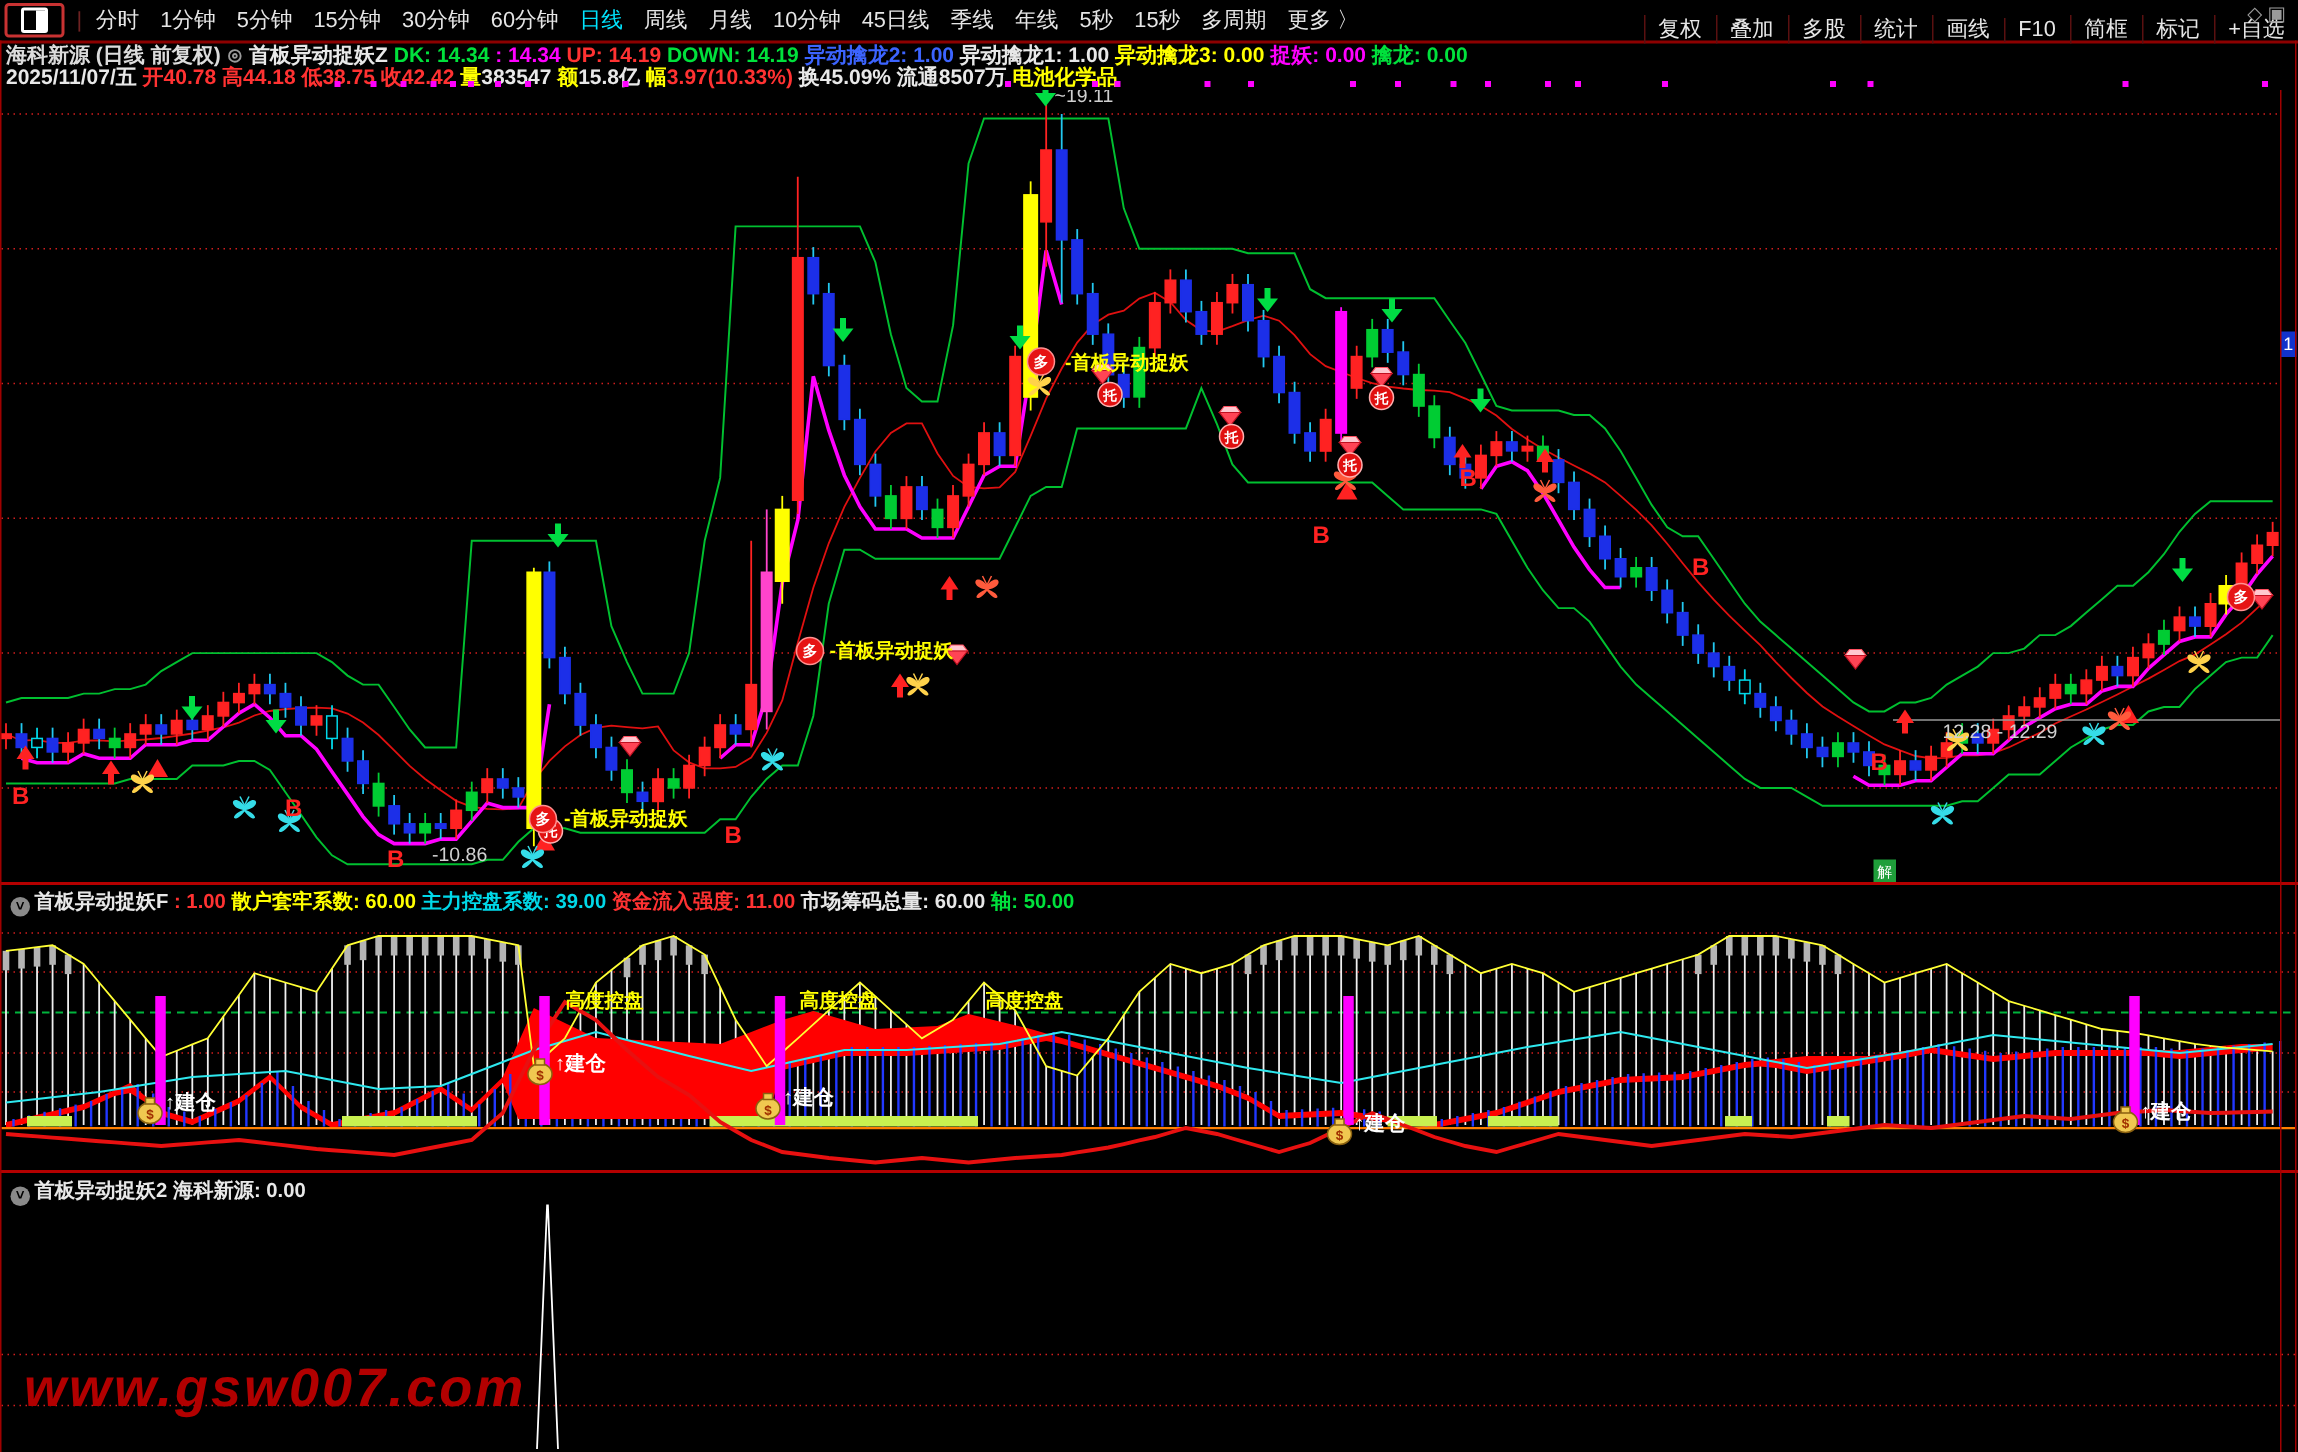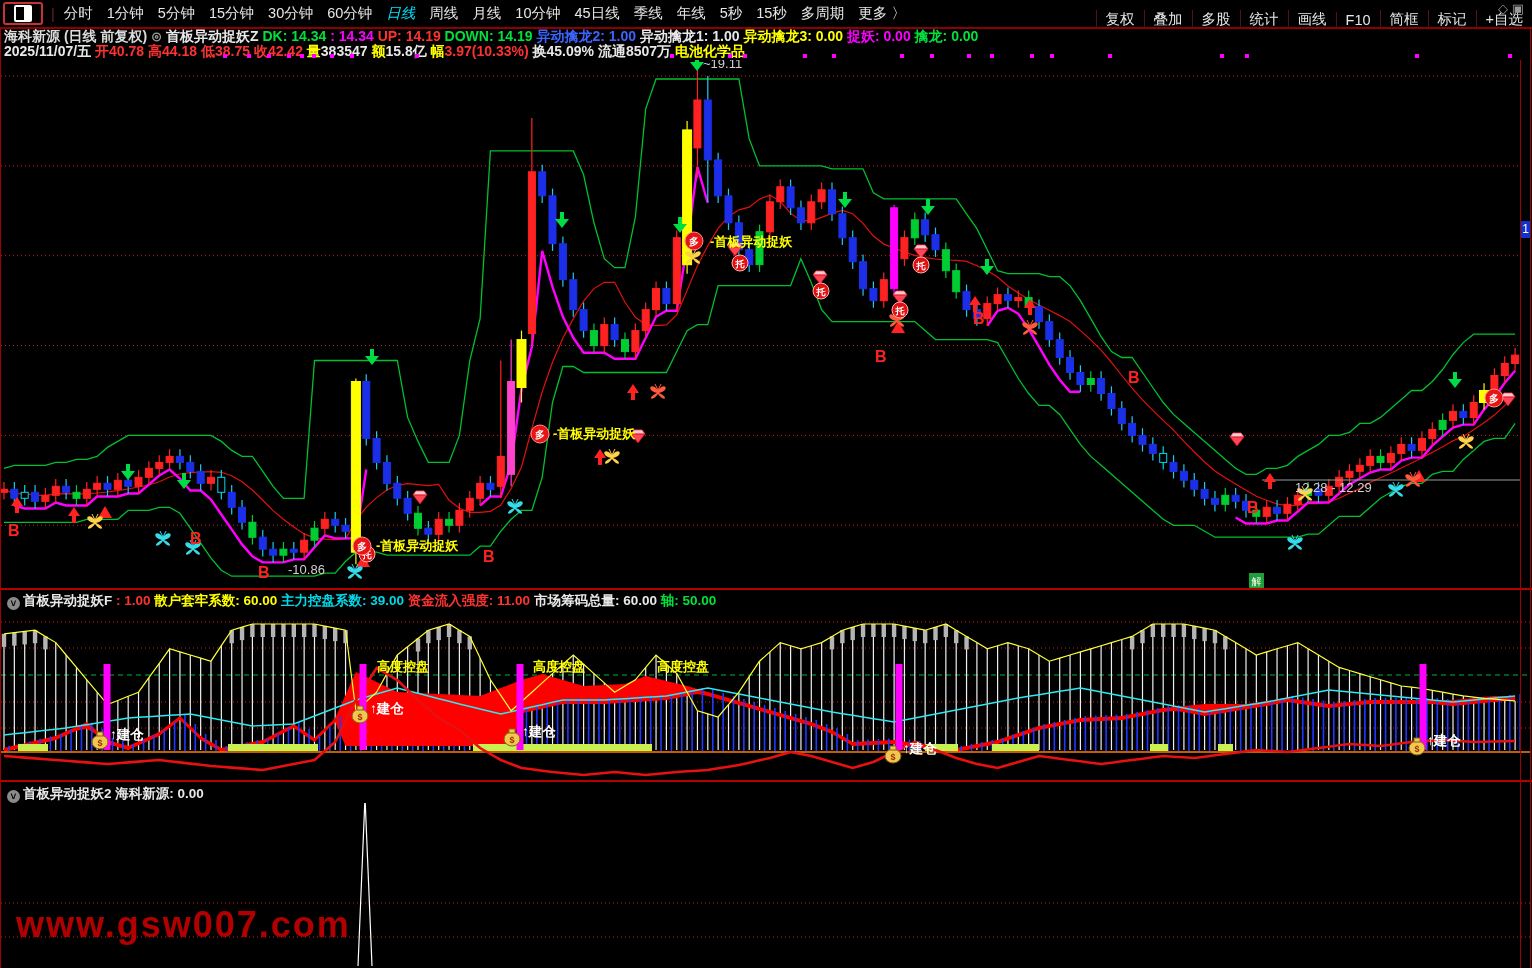--- a/index.html
+++ b/index.html
@@ -8,32 +8,32 @@
   
   .menubar{position:absolute;left:0;top:0;width:1532px;height:27px;background:#000;
            border-bottom:2px solid #8c0000;display:flex;align-items:center;font-size:14.5px;color:#e6e6e6;}
   .menu-left{display:flex;align-items:center;gap:0;}
   .tdx-icon{width:36px;height:19px;border:2px solid #c83232;border-radius:3px;margin:0 6px 0 3px;
             display:flex;align-items:center;justify-content:center;}
   .tdx-icon .pane{width:14px;height:13px;border:2px solid #fff;border-radius:2px;position:relative;}
   .tdx-icon .pane::after{content:"";position:absolute;right:0;top:0;width:6px;height:13px;background:#fff;}
   .msep{color:#6e2222;margin:0 2px;}
   .mitem{padding:0 7px;cursor:default;white-space:nowrap;}
-  .mitem.active{color:#00e5ff;font-style:italic;}
+  .mitem.active{color:#00e5ff;}
   .menu-right{margin-left:auto;display:flex;align-items:center;margin-top:12px;}
   .menu-right .mitem{padding:0 9px;border-left:1px solid #5a1010;}
   
   .infobox{position:absolute;left:0;top:29px;width:1266px;height:31px;font-size:14px;font-weight:600;line-height:15px;}
   .inforow{white-space:nowrap;padding-left:4px;}
   .chev{display:inline-block;width:13px;height:13px;border-radius:50%;background:#8a8a8a;color:#000;
         font-size:10px;line-height:13px;text-align:center;vertical-align:-2px;margin:0 3px;}
   .dot{position:absolute;width:4px;height:4px;background:#ff00ff;}
   .wicons{position:absolute;top:1px;right:8px;color:#9a9a9a;font-size:13px;}
   .panehdr{position:absolute;left:0;width:1532px;font-size:13.5px;font-weight:600;white-space:nowrap;padding-left:4px;}
-  .watermark{position:absolute;left:16px;top:904px;font-size:36px;font-weight:bold;color:#b20000;letter-spacing:2px;}
+  .watermark{position:absolute;left:16px;top:904px;font-size:36px;font-weight:bold;color:#b20000;letter-spacing:2px;font-style:italic;}
   svg{position:absolute;left:0;}
   .badge1{position:absolute;left:1520px;top:221px;width:11px;height:17px;background:#1133cc;color:#fff;
           font-size:12px;text-align:center;line-height:17px;}
   .vline{position:absolute;top:27px;bottom:0;width:1px;background:#a00000;}
   .hline{position:absolute;left:0;width:1532px;height:2px;background:#b40000;}
 </style>
 </head>
 <body>
 
 <div class="screen">

